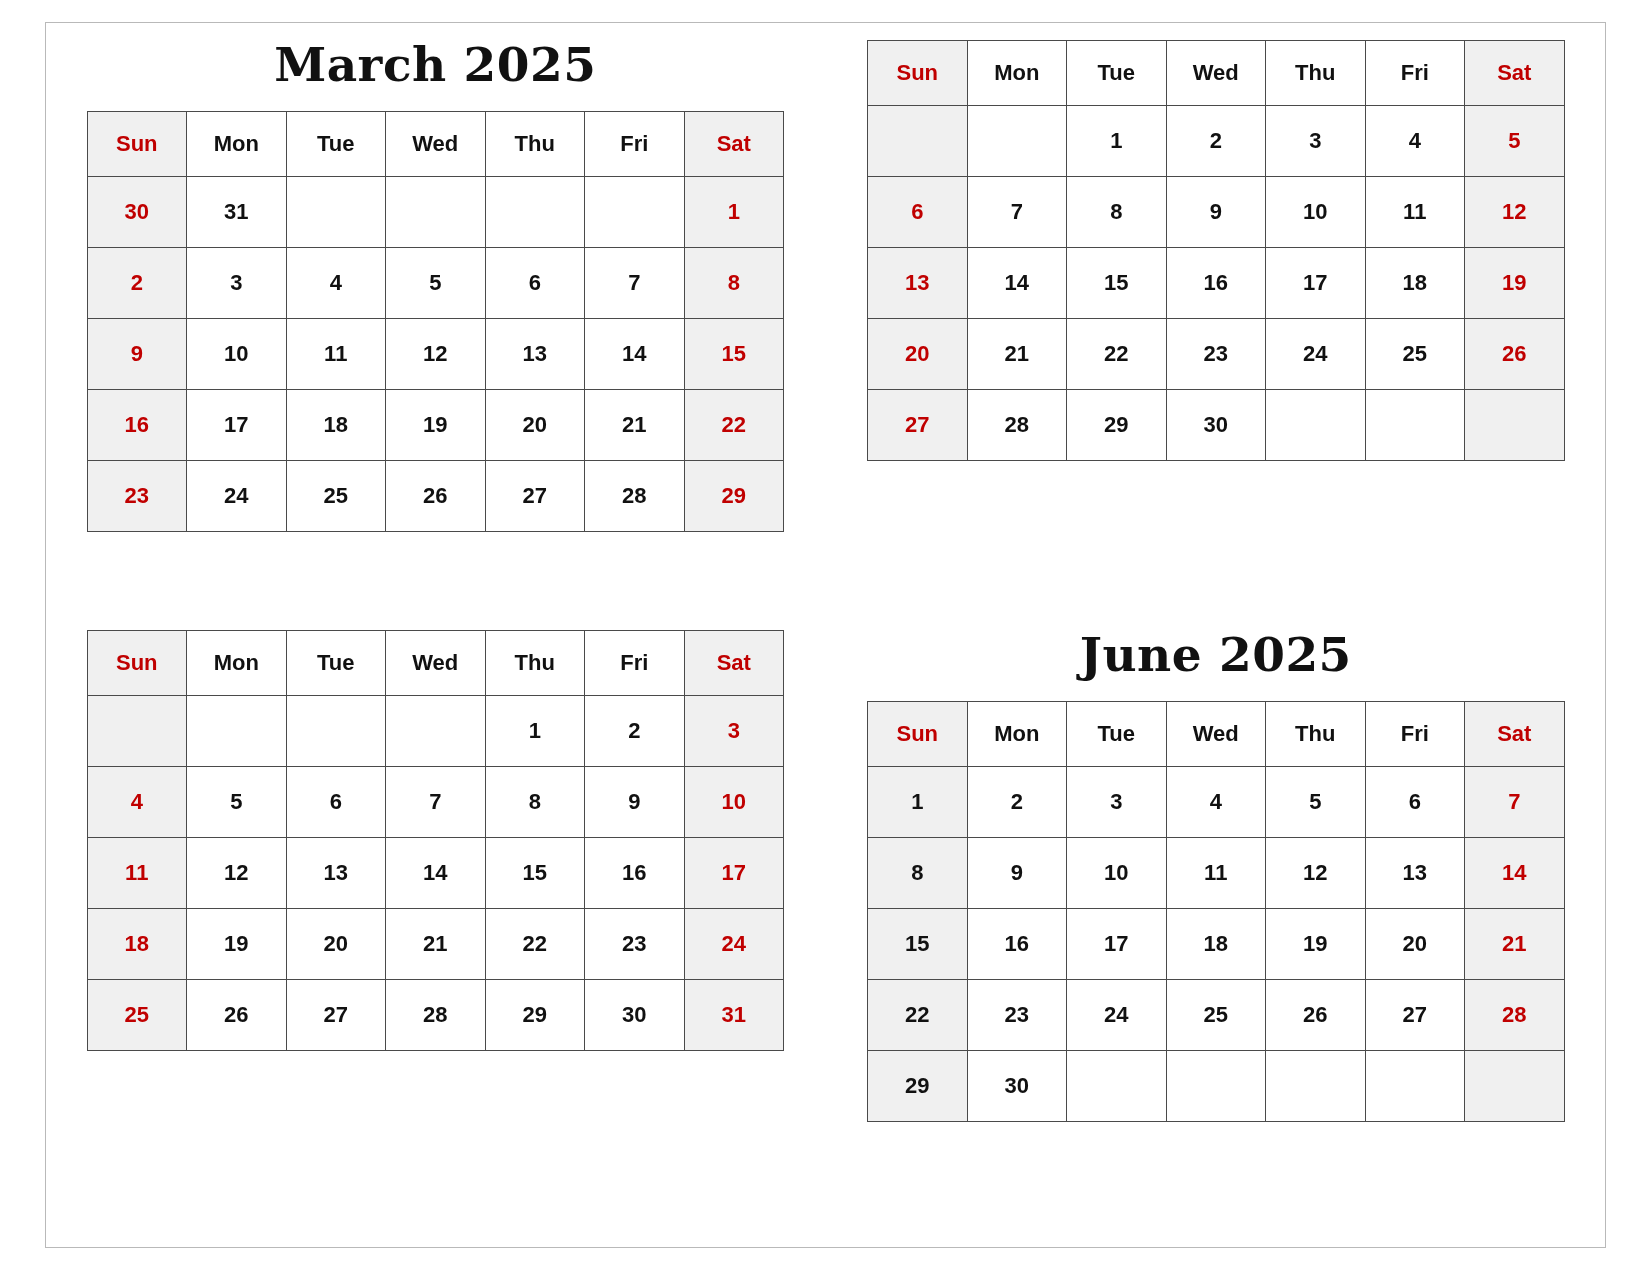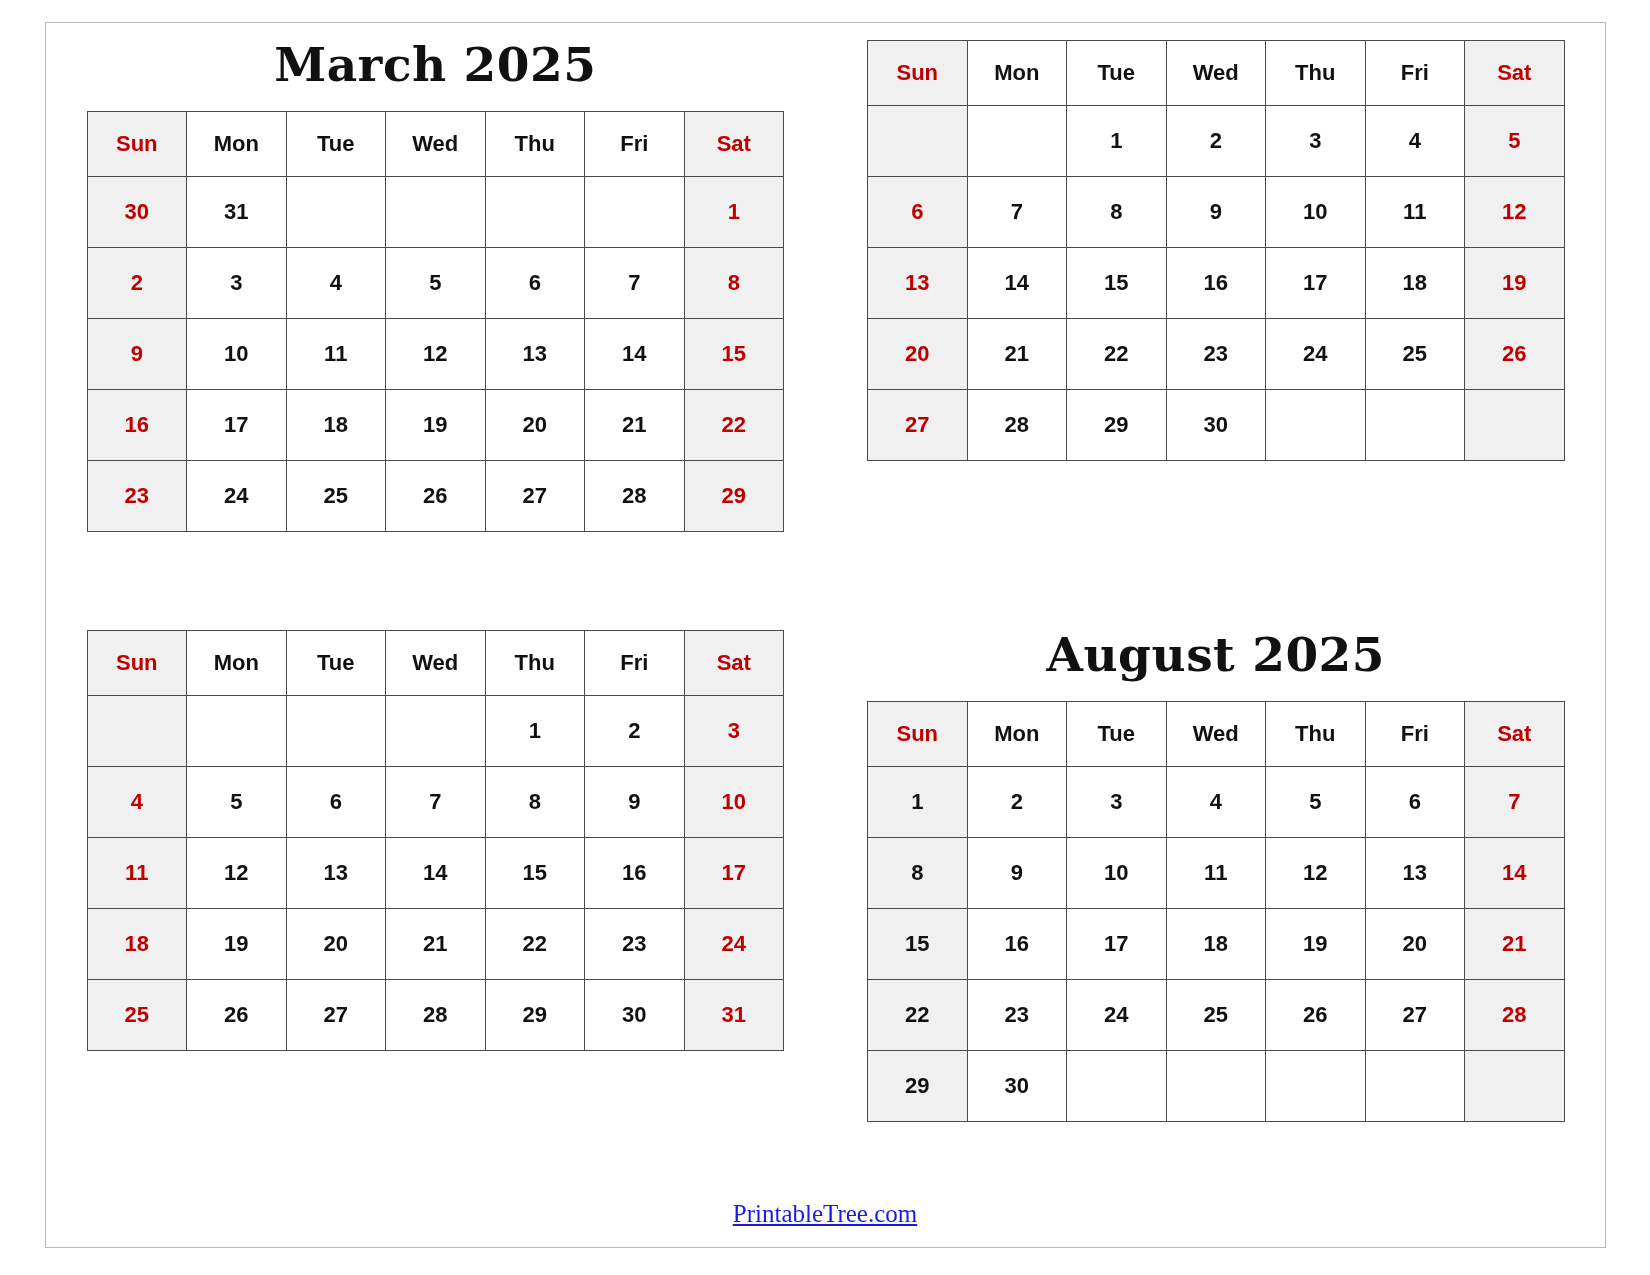--- a/index.html
+++ b/index.html
@@ -295,21 +295,21 @@
             <td>28</td>
             <td>29</td>
             <td>30</td>
             <td class="weekend-col">31</td>
           </tr>
         </tbody>
       </table>
     </div>
 
     <div class="month-block">
-      <div class="month-title">August 2025</div>
+      <div class="month-title">June 2025</div>
       <table class="cal">
         <thead>
           <tr>
             <th class="weekend-col">Sun</th>
             <th>Mon</th>
             <th>Tue</th>
             <th>Wed</th>
             <th>Thu</th>
             <th>Fri</th>
             <th class="weekend-col">Sat</th>
@@ -360,16 +360,13 @@
             <td></td>
             <td></td>
             <td class="weekend-col"></td>
           </tr>
         </tbody>
       </table>
     </div>
 
   </div>
 
-  <div class="footer">
-    <a href="#">PrintableTree.com</a>
-  </div>
 </div>
 
 </body></html>

